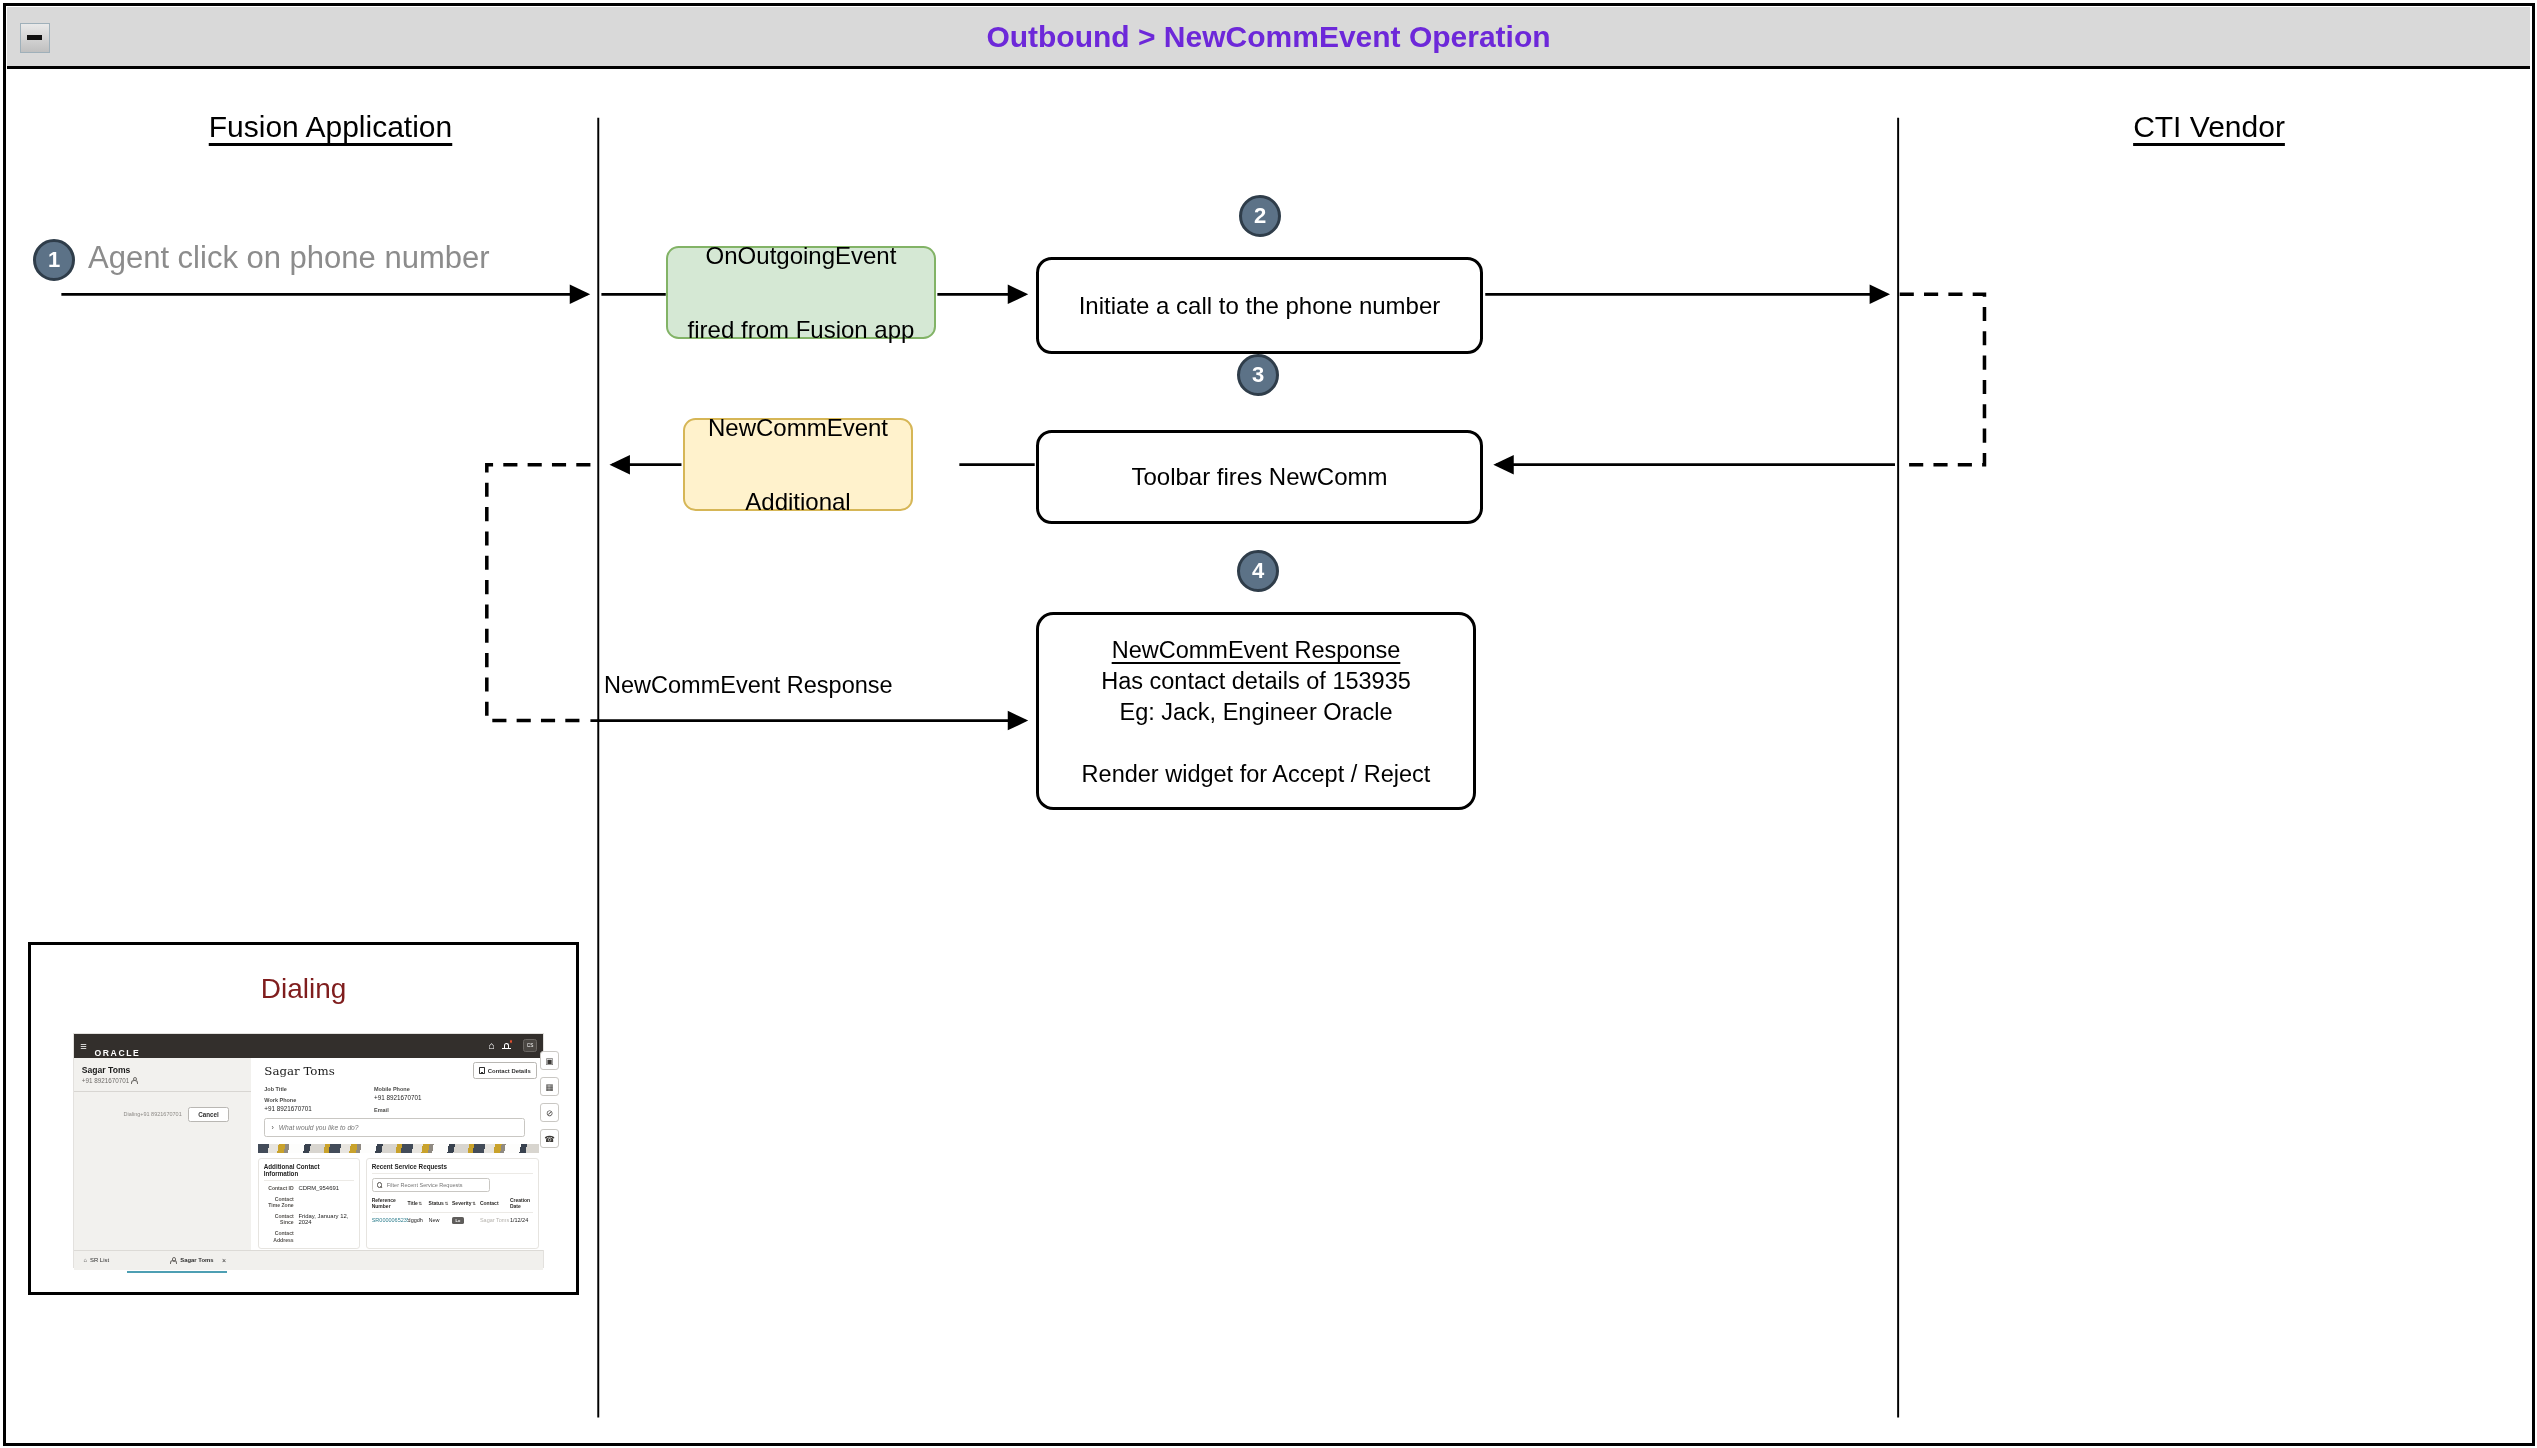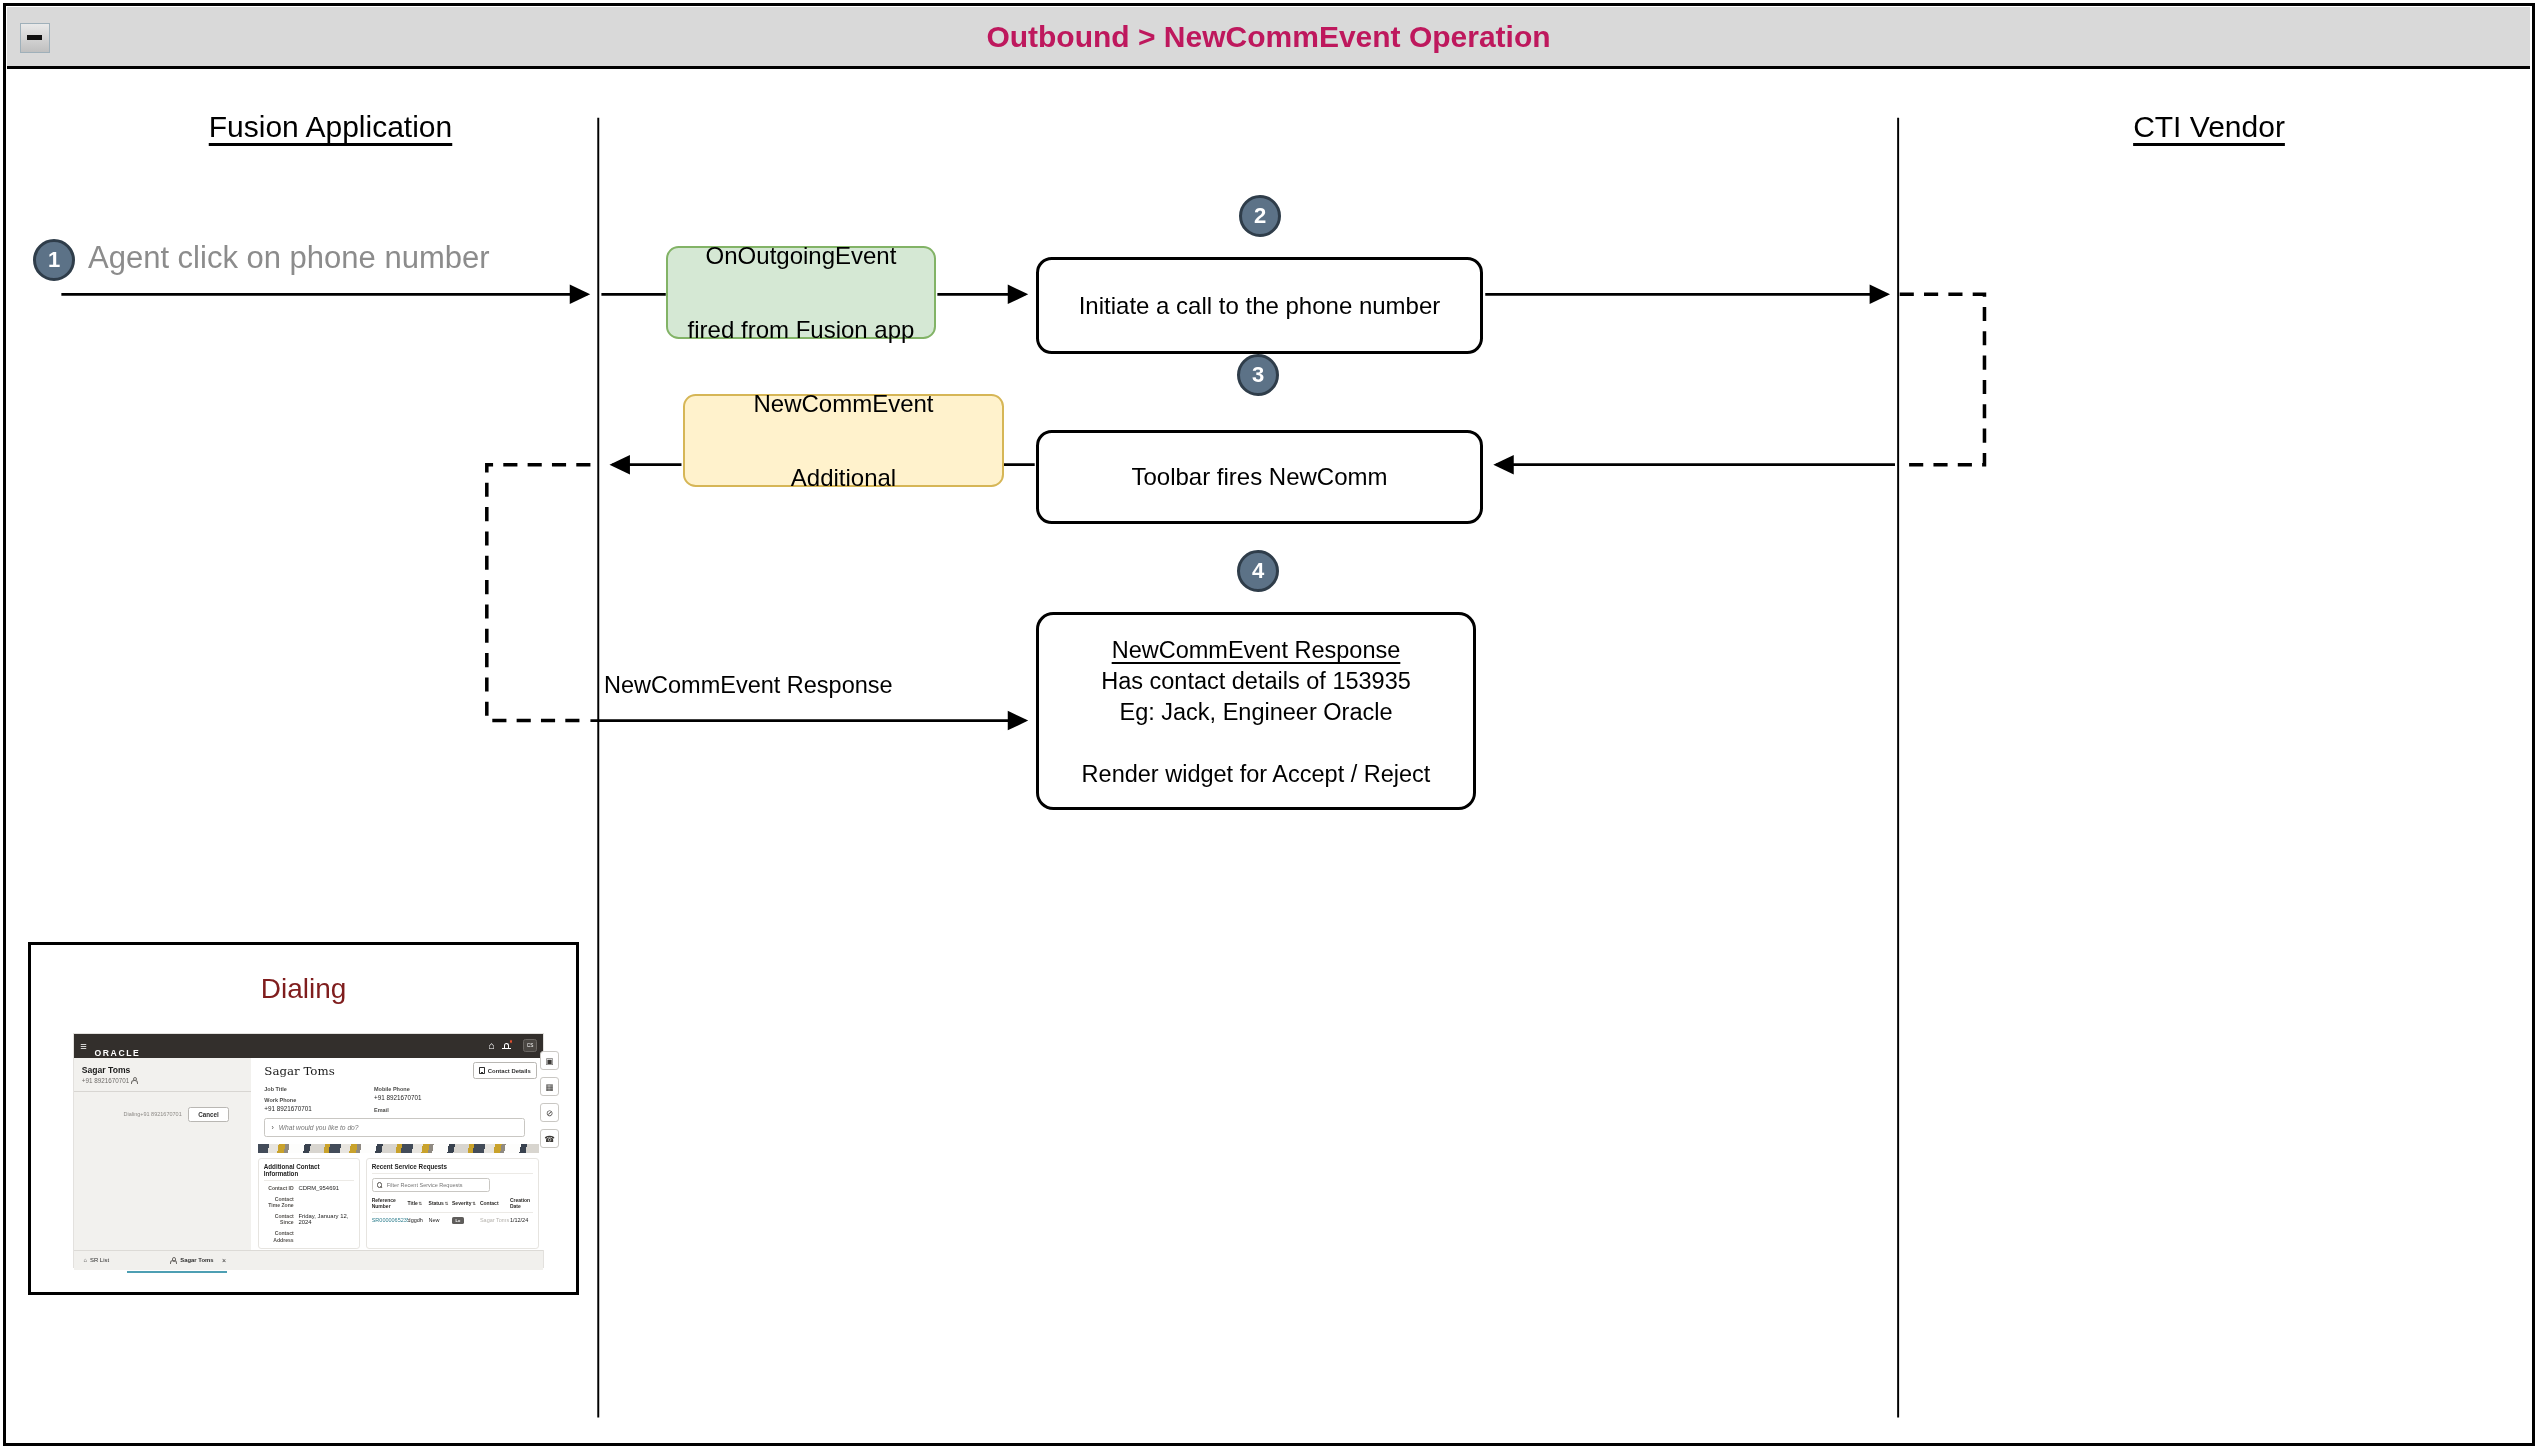--- a/index.html
+++ b/index.html
@@ -4,21 +4,21 @@
 <style>
   * { box-sizing: border-box; margin: 0; padding: 0; }
   body { font-family: "Liberation Sans", sans-serif; background: #fff; }
   .canvas { position: relative; width: 2538px; height: 1449px; background: #fff; overflow: hidden; }
   .outer-border { position: absolute; inset: 3.1px; border: 3.9px solid #000; pointer-events: none; z-index: 50; }
 
   
   .titlebar { position: absolute; left: 7px; top: 7px; width: 2523px; height: 62px;
               background: #d9d9d9; border-bottom: 3.9px solid #000;
               display: flex; align-items: center; justify-content: center; z-index: 5; }
-  .titlebar-text { font-size: 30px; font-weight: bold; color: #be185d; }
+  .titlebar-text { font-size: 30px; font-weight: bold; color: #6d28d9; }
   .collapse-btn { position: absolute; left: 12.6px; top: 15.7px; width: 30px; height: 30px;
                   background: linear-gradient(#e9e9e9, #bfbfbf); border: 1.6px solid #9fb0ba;
                   display: flex; align-items: center; justify-content: center; cursor: pointer; }
   .collapse-glyph { width: 15.7px; height: 4.7px; background: #111; }
 
   
   .lane-header { position: absolute; top: 110px; font-size: 30px; color: #000;
                  text-decoration: underline; text-underline-offset: 6.3px; text-align: center; }
   .lh-fusion  { left: 158px;  width: 345px; }
   .lh-partner { left: 997px; width: 565px; }
@@ -32,21 +32,21 @@
                  background: #5c7287; border: 3.1px solid #2f3d4a; color: #fff;
                  font-size: 22px; font-weight: bold; display: flex; align-items: center; justify-content: center; z-index: 3; }
 
   .step1-label { position: absolute; left: 88px; top: 240px; font-size: 31px; color: #8c8c8c; z-index: 2; }
 
   
   .evt-box { position: absolute; border-radius: 12.6px; display: flex; flex-direction: column;
              align-items: center; justify-content: center; font-size: 24px; color: #000;
              text-align: center; line-height: 33px; z-index: 2; gap: 41px; }
   .evt-green  { left: 666px; top: 246px; width: 270px; height: 93px; background: #d5e8d4; border: 2.4px solid #82b366; }
-  .evt-yellow { left: 683px; top: 394px; width: 321px; height: 93px; background: #fff2cc; border: 2.4px solid #d6b656; }
+  .evt-yellow { left: 683px; top: 418px; width: 230px; height: 93px; background: #fff2cc; border: 2.4px solid #d6b656; }
 
   .action-box { position: absolute; background: #fff; border: 3.9px solid #000; border-radius: 15.7px;
                 display: flex; align-items: center; justify-content: center; font-size: 24px;
                 text-align: center; z-index: 2; margin-top: 12px; }
   .act-initiate { left: 1036px; top: 245px; width: 447px; height: 97px; }
   .act-toolbar  { left: 1036px; top: 418px; width: 447px; height: 94px; }
 
   .resp-box { position: absolute; left: 1036px; top: 612px; width: 440px; height: 198px;
               background: #fff; border: 3.9px solid #000; border-radius: 17.3px;
               display: flex; flex-direction: column; align-items: center; justify-content: flex-start;

